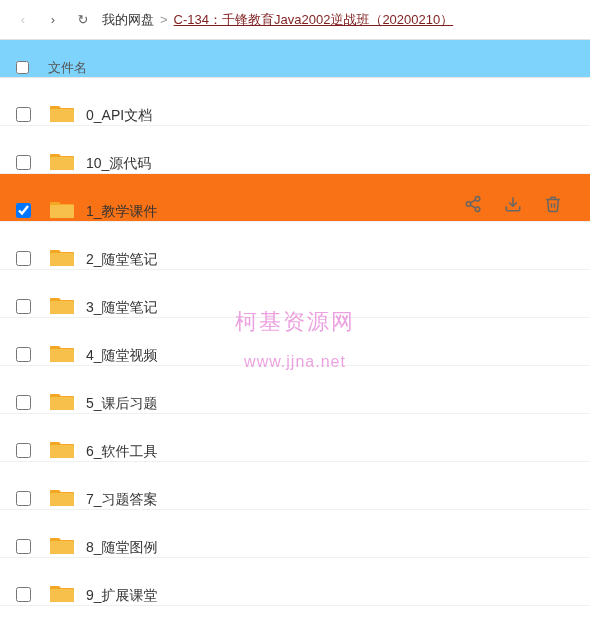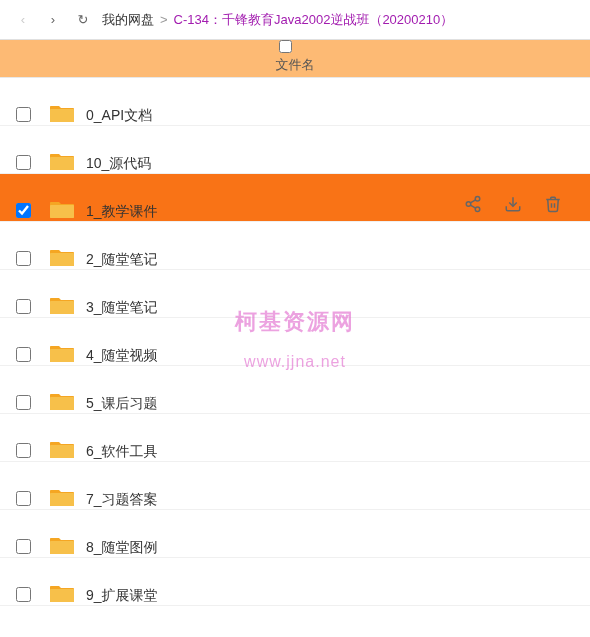--- a/index.html
+++ b/index.html
@@ -53,36 +53,35 @@
       text-align: center;
     }
     .breadcrumb-item {
       color: #666;
     }
     .breadcrumb-item.clickable {
       color: #333;
       cursor: pointer;
     }
     .breadcrumb-sep { color: #999; }
-    .breadcrumb-current { color: #a21caf; }
+    .breadcrumb-current { color: #7f1d1d; text-decoration: underline; }
 
     
     .file-list {
       padding: 0;
     }
 
     
     .list-header {
       display: flex;
-      align-items: center;
+      align-items: flex-end;
       height: 38px;
       padding: 0 16px;
       border-bottom: 1px solid #e8e8e8;
-      background: #fdba74;
-      flex-direction: column;
+      background: #7dd3fc;
     }
     .header-checkbox {
       width: 20px;
       margin-right: 12px;
     }
     .header-name {
       font-size: 13px;
       color: #555;
     }
 
@@ -149,21 +148,21 @@
       left: 50%;
       top: 50%;
       transform: translate(-50%, -50%);
       pointer-events: none;
       z-index: 100;
       text-align: center;
       opacity: 0.6;
     }
     .watermark-line1 {
       font-size: 22px;
-      font-weight: bold;
+      font-weight: normal;
       color: #e066cc;
       letter-spacing: 2px;
     }
     .watermark-line2 {
       font-size: 16px;
       color: #e066cc;
       letter-spacing: 1px;
       margin-top: 16px;
     }
 

